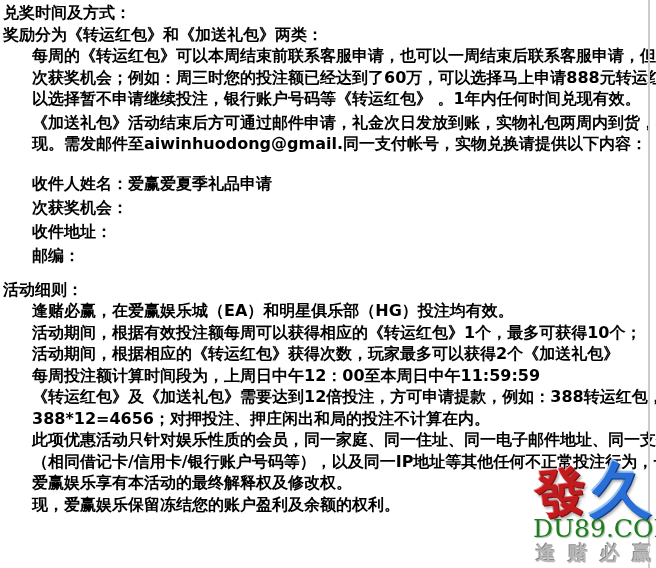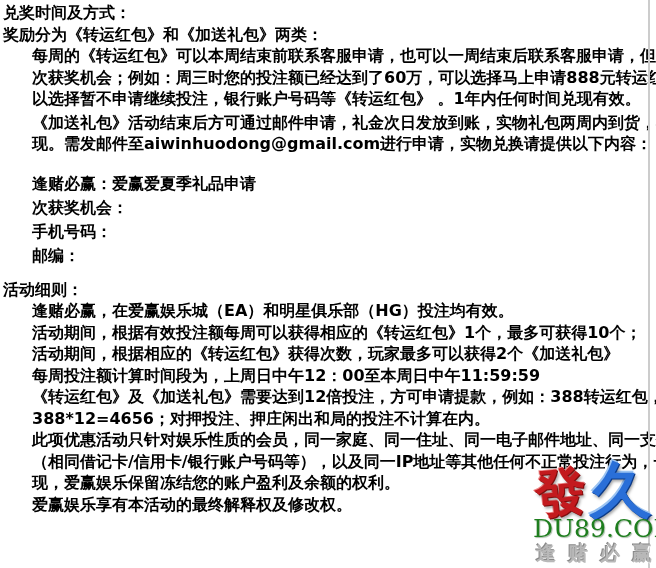--- a/index.html
+++ b/index.html
@@ -86,37 +86,37 @@
 </head>
 <body>
 
 <div class="doc">
     <div class="line heading">兑奖时间及方式：</div>
     <div class="line flush">奖励分为《转运红包》和《加送礼包》两类：</div>
     <div class="line indent">每周的《转运红包》可以本周结束前联系客服申请，也可以一周结束后联系客服申请，但每周仅1</div>
     <div class="line indent">次获奖机会；例如：周三时您的投注额已经达到了60万，可以选择马上申请888元转运红包，也可</div>
     <div class="line indent">以选择暂不申请继续投注，银行账户号码等《转运红包》 。1年内任何时间兑现有效。</div>
     <div class="line indent para-start">《加送礼包》活动结束后方可通过邮件申请，礼金次日发放到账，实物礼包两周内到货，不可折</div>
-    <div class="line indent">现。需发邮件至aiwinhuodong@gmail.com进行申请，实物兑换请提供以下内容：</div>
+    <div class="line indent">现。需发邮件至aiwinhuodong@gmail.同一支付帐号，实物兑换请提供以下内容：</div>
     <div class="line blank"></div>
-    <div class="line indent mail">逢赌必赢：爱赢爱夏季礼品申请</div>
+    <div class="line indent mail">收件人姓名：爱赢爱夏季礼品申请</div>
     <div class="line indent mail">次获奖机会：</div>
-    <div class="line indent mail">手机号码：</div>
+    <div class="line indent mail">收件地址：</div>
     <div class="line indent mail">邮编：</div>
     <div class="line heading section2">活动细则：</div>
     <div class="line indent">逢赌必赢，在爱赢娱乐城（EA）和明星俱乐部（HG）投注均有效。</div>
     <div class="line indent">活动期间，根据有效投注额每周可以获得相应的《转运红包》1个，最多可获得10个；</div>
     <div class="line indent">活动期间，根据相应的《转运红包》获得次数，玩家最多可以获得2个《加送礼包》</div>
     <div class="line indent">每周投注额计算时间段为，上周日中午12：00至本周日中午11:59:59</div>
     <div class="line indent">《转运红包》及《加送礼包》需要达到12倍投注，方可申请提款，例如：388转运红包，需要达到</div>
     <div class="line indent">388*12=4656；对押投注、押庄闲出和局的投注不计算在内。</div>
     <div class="line indent">此项优惠活动只针对娱乐性质的会员，同一家庭、同一住址、同一电子邮件地址、同一支付帐号</div>
     <div class="line indent">（相同借记卡/信用卡/银行账户号码等），以及同一IP地址等其他任何不正常投注行为，一经发</div>
+    <div class="line indent">爱赢娱乐享有本活动的最终解释权及修改权。</div>
     <div class="line indent">现，爱赢娱乐保留冻结您的账户盈利及余额的权利。</div>
-    <div class="line indent">爱赢娱乐享有本活动的最终解释权及修改权。</div>
   </div>
 
 <div class="right-rule"></div>
 
 <div class="watermark">
   <span class="wm-char-left">發</span>
   <span class="wm-char-right">久</span>
   <span class="wm-site">DU89.COM</span>
   <span class="wm-slogan">逢赌必赢</span>
 </div>

